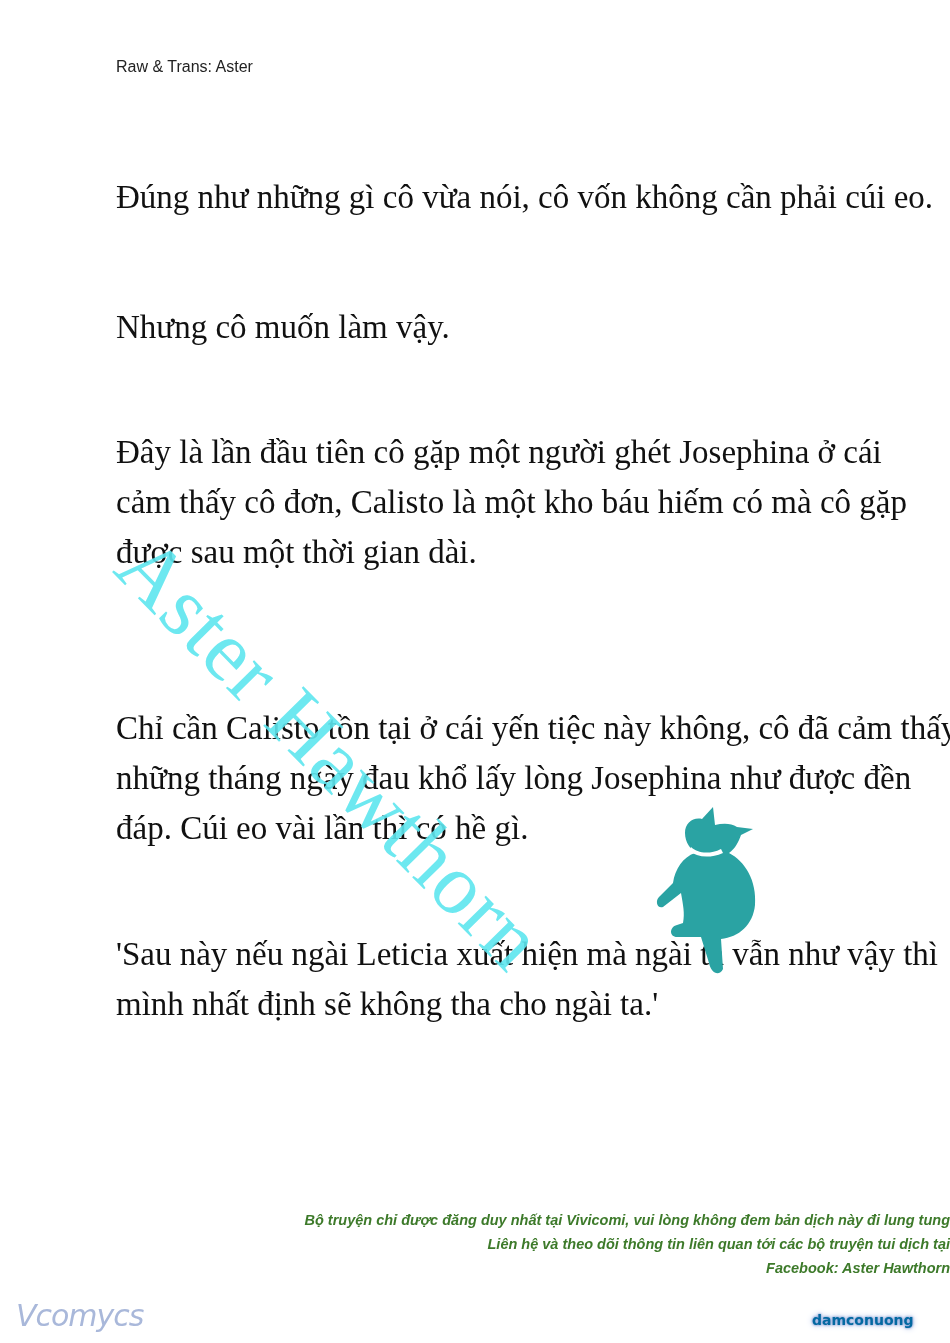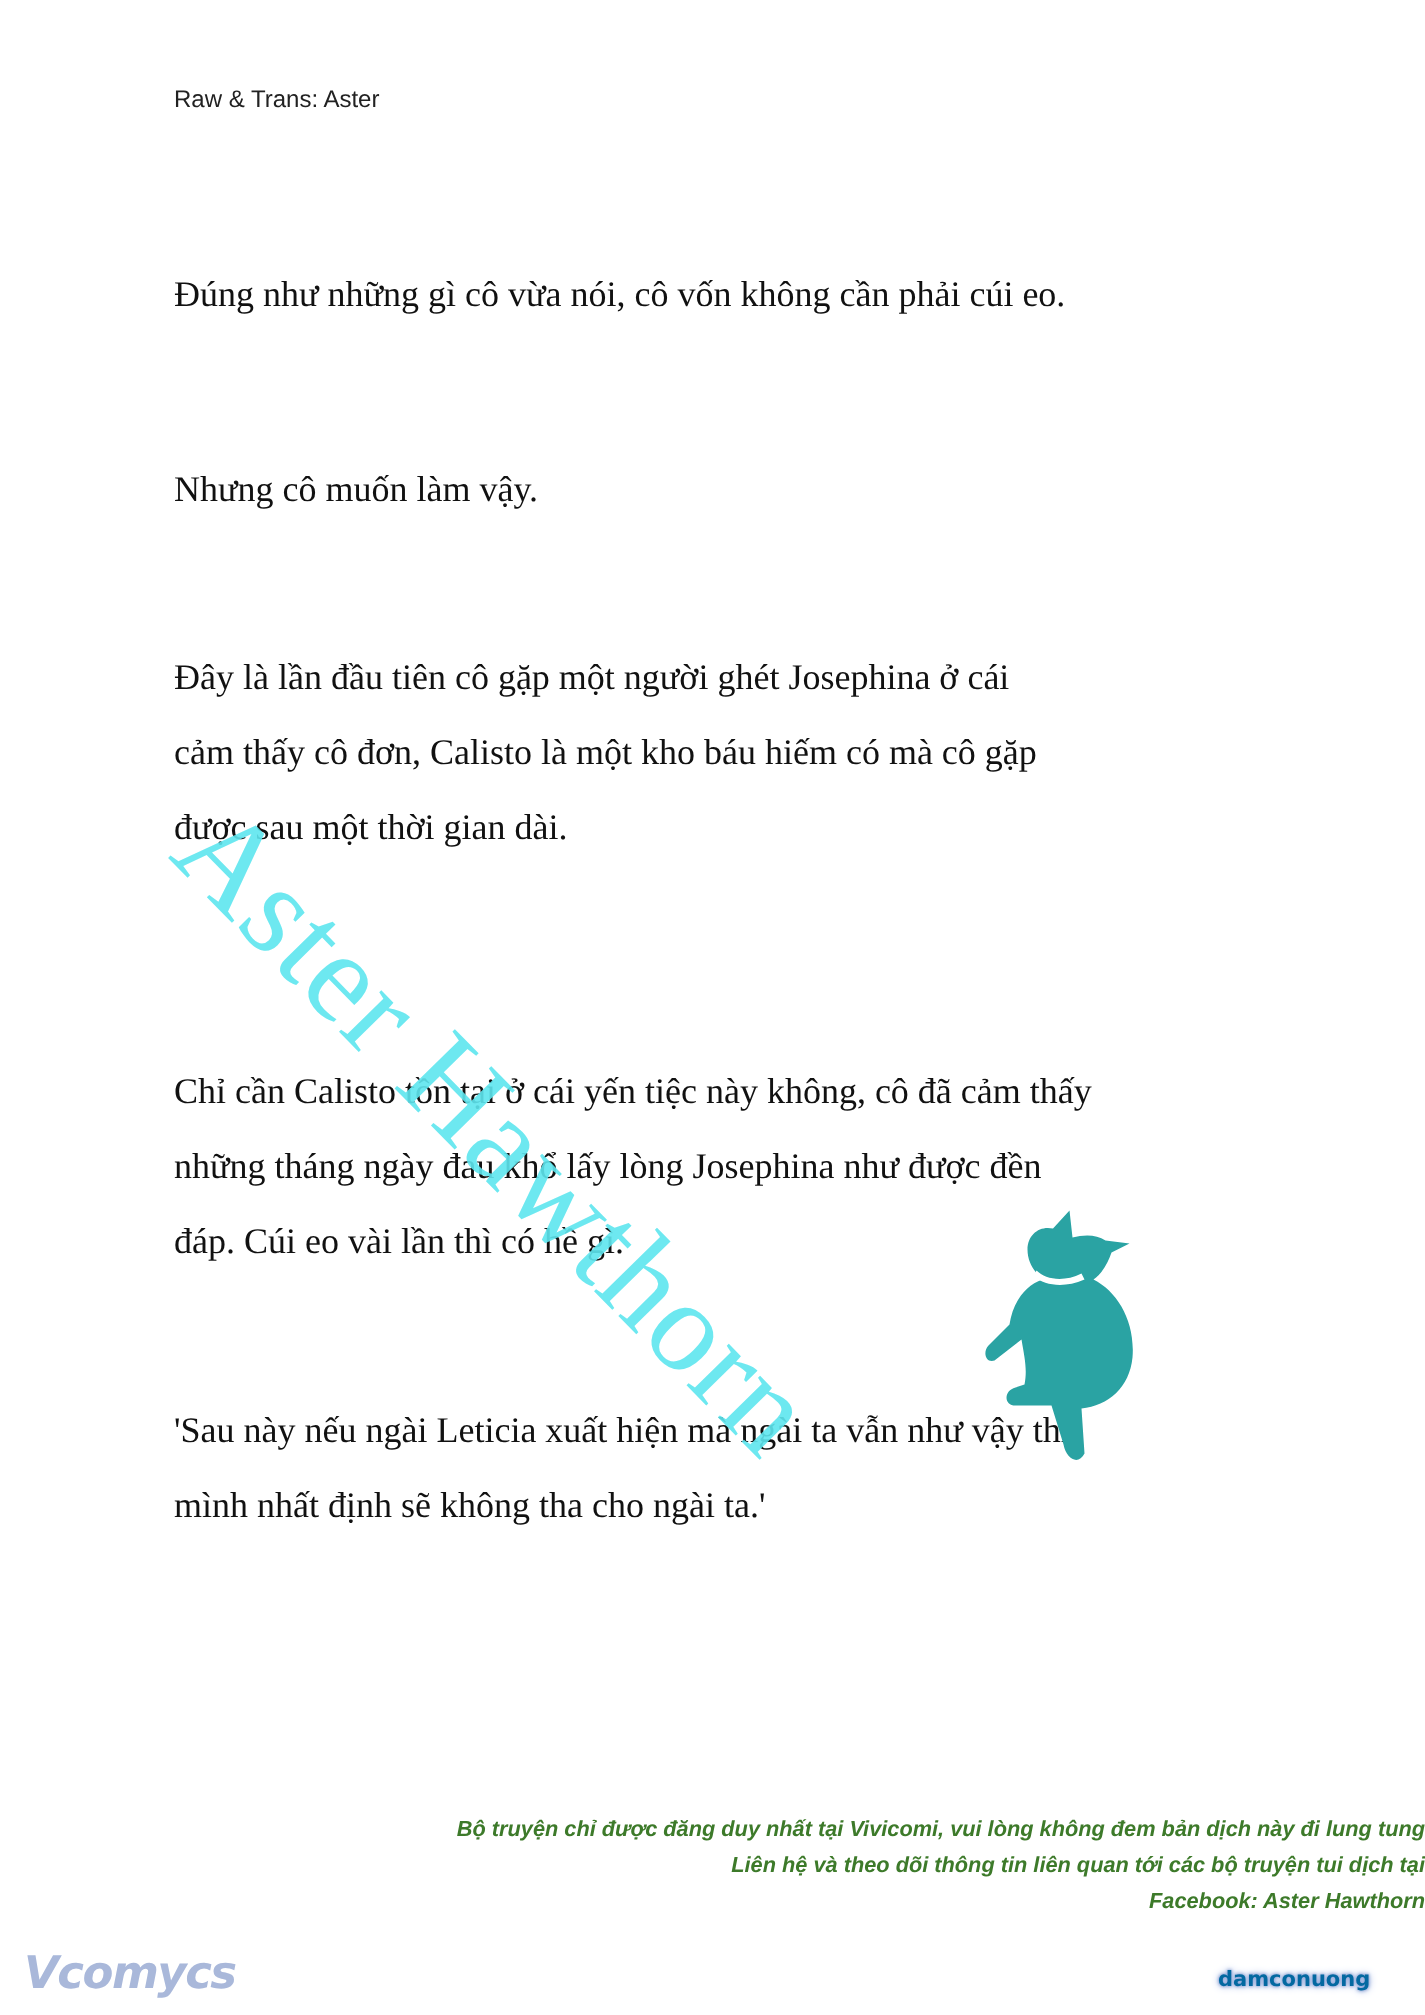--- a/index.html
+++ b/index.html
@@ -4,41 +4,41 @@
   <style>
     html, body { margin: 0; padding: 0; }
     body {
       width: 950px; height: 1343px; background: #ffffff; position: relative; overflow: hidden;
       font-family: "Liberation Serif", "DejaVu Serif", serif; color: #111;
     }
     .header {
       position: absolute; left: 116px; top: 58px;
       font-family: "Liberation Sans", "DejaVu Sans", sans-serif; font-size: 16px; color: #222;
     }
-    .para { position: absolute; left: 116px; width: 760px; font-size: 24px; line-height: 50px; color: #111; }
+    .para { position: absolute; left: 116px; width: 760px; font-size: 33px; line-height: 50px; color: #111; }
     .para p { margin: 0; white-space: nowrap; }
     .watermark {
       position: absolute; left: 113px; top: 570px;
       transform-origin: 0 0; transform: rotate(45.5deg);
       font-family: "Liberation Serif", "DejaVu Serif", serif;
       font-size: 86px; color: #5ee6ef; opacity: 0.9; white-space: nowrap; letter-spacing: 1px;
       pointer-events: none; z-index: 2; line-height: 1;
     }
     .watermark-inner { position: relative; top: -70px; }
     .cat { position: absolute; left: 655px; top: 805px; width: 120px; height: 190px; z-index: 3; }
     .text-layer { position: relative; z-index: 1; }
     .footer {
       position: absolute; left: 0; width: 950px; top: 1208px; text-align: center;
       font-family: "Liberation Sans", "DejaVu Sans", sans-serif; font-style: italic; font-weight: bold;
       font-size: 14.5px; line-height: 24px; color: #3d7a2a;
     }
     .footer p { margin: 0; text-align: right; }
     .logo-left {
       position: absolute; left: 16px; top: 1298px;
-      font-family: "DejaVu Sans", sans-serif; font-style: italic; font-weight: bold;
+      font-family: "DejaVu Sans", sans-serif; font-style: italic; font-weight: normal;
       font-size: 30px; color: #a9b8da; letter-spacing: -1px;
     }
     .logo-right {
       position: absolute; left: 812px; top: 1312px;
       font-family: "DejaVu Sans", sans-serif; font-weight: bold; font-size: 14px;
       color: #0369a1; text-shadow: 0 0 3px #8ea5d8, 0 0 6px #9fb3e0, 0 0 2px #7d95cc;
     }
   </style>
 </head>
 <body>

